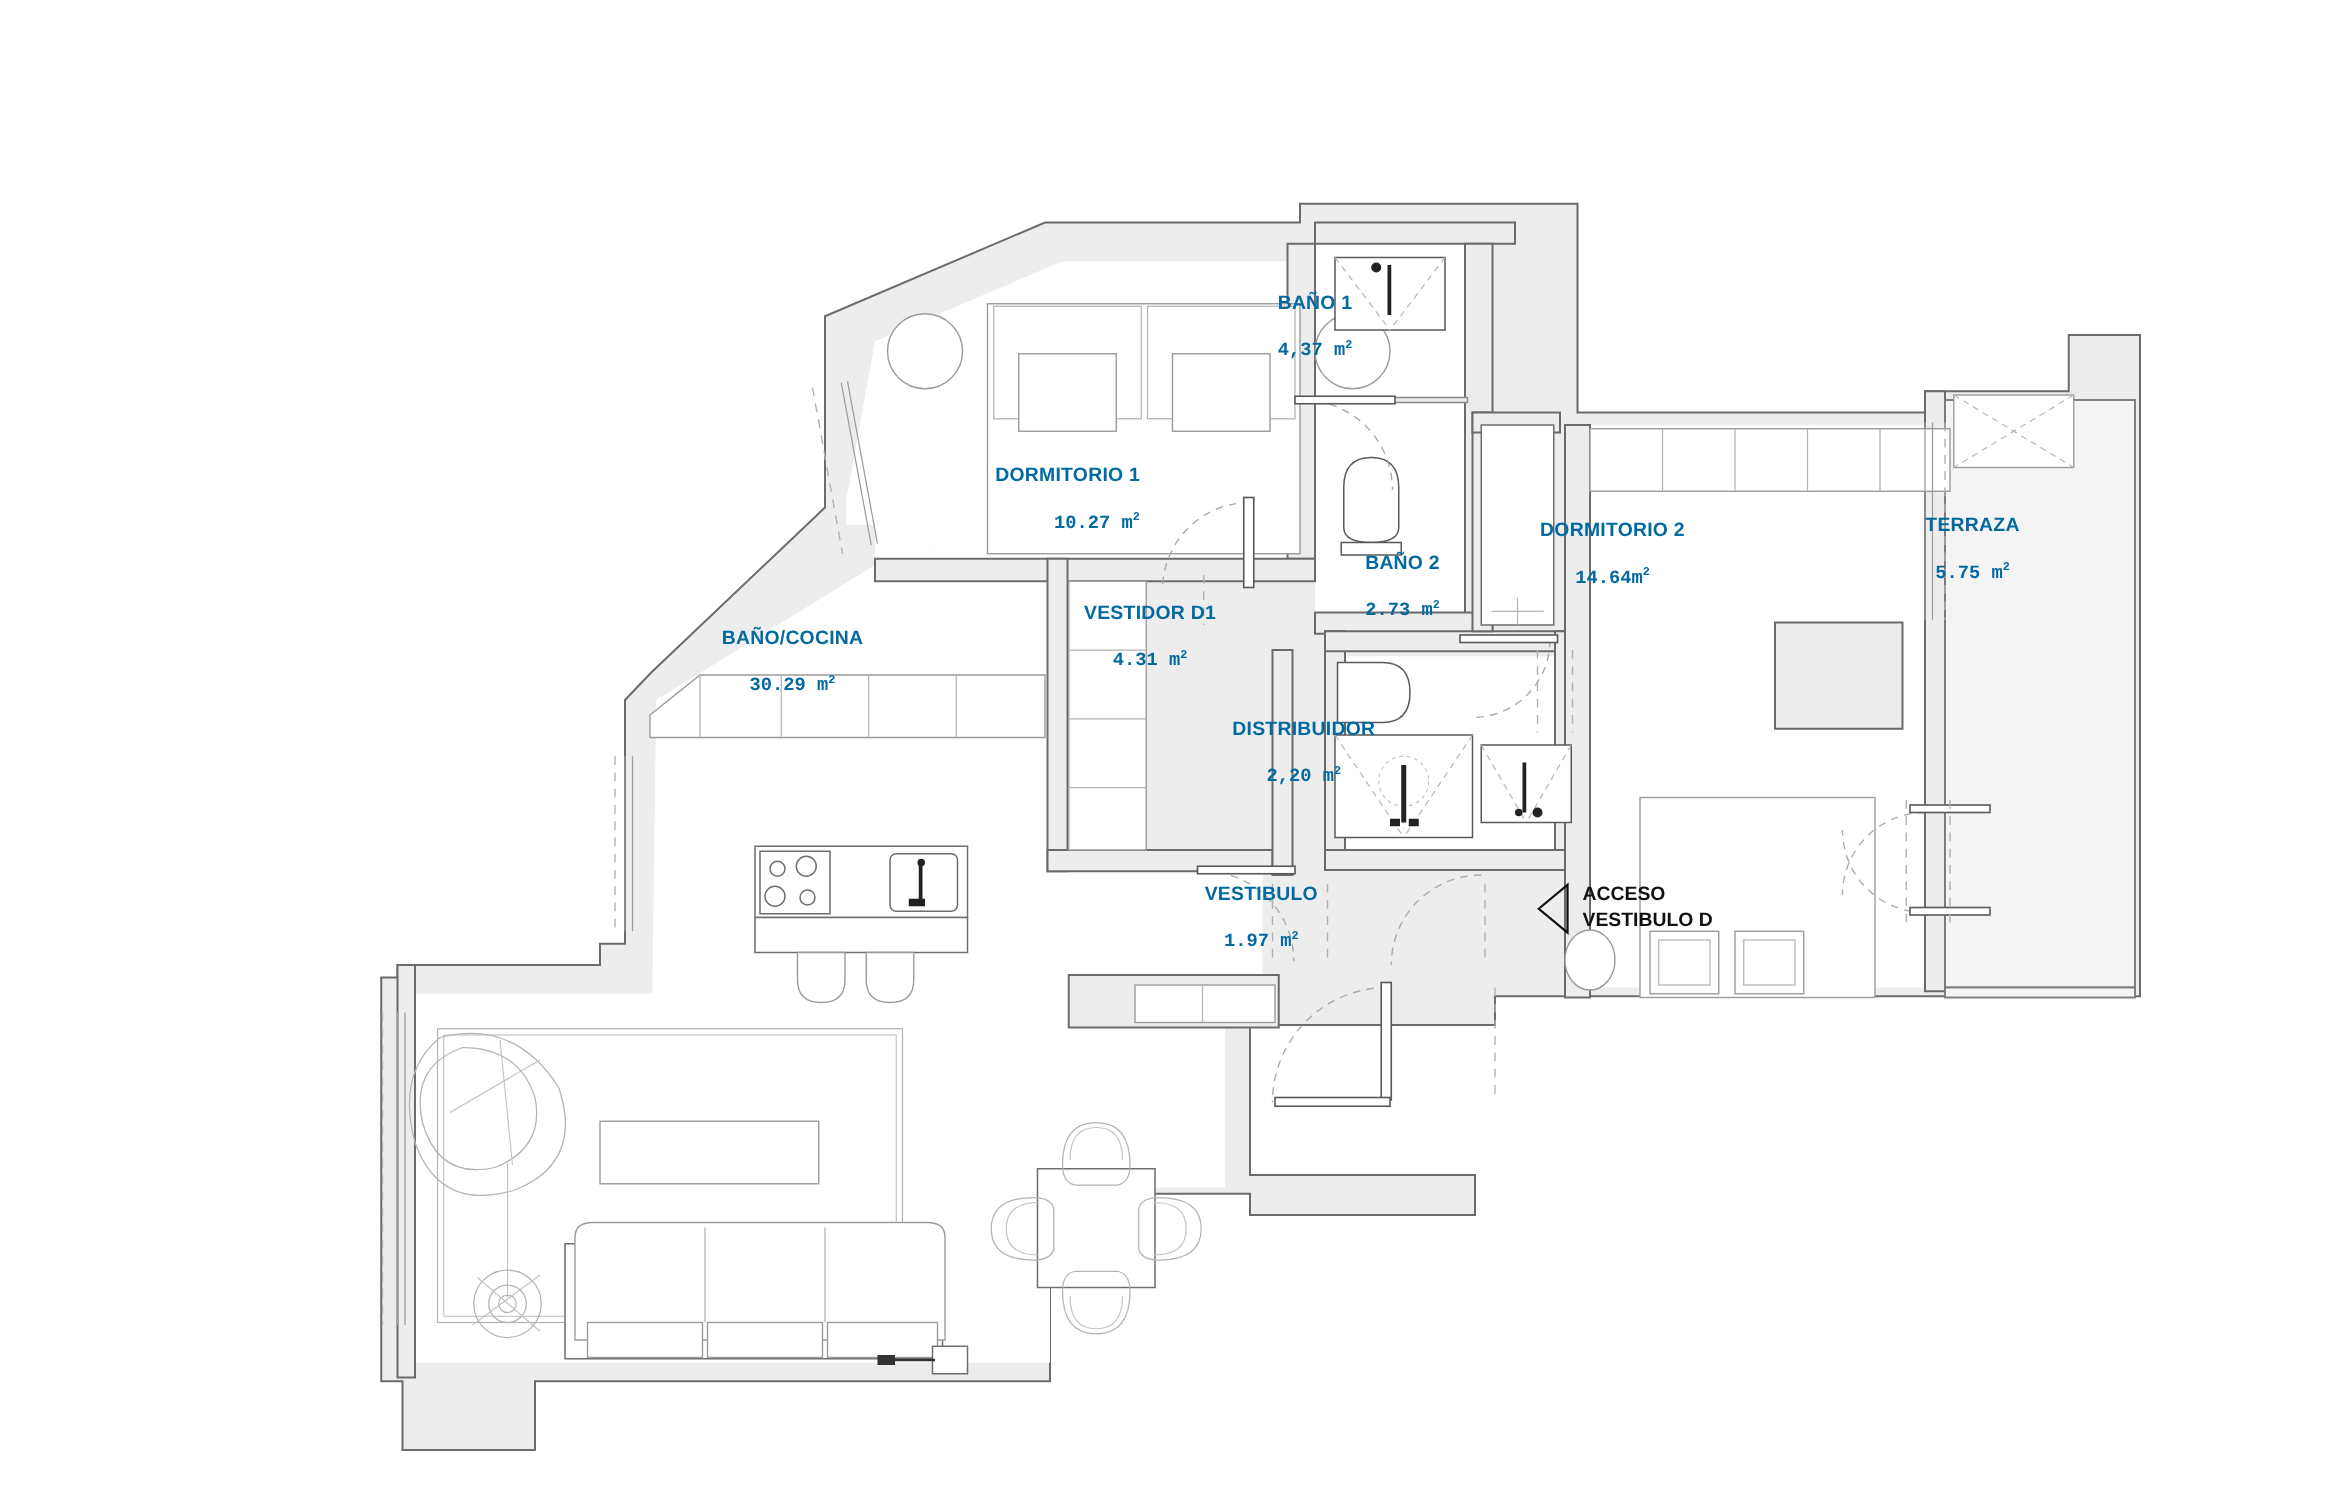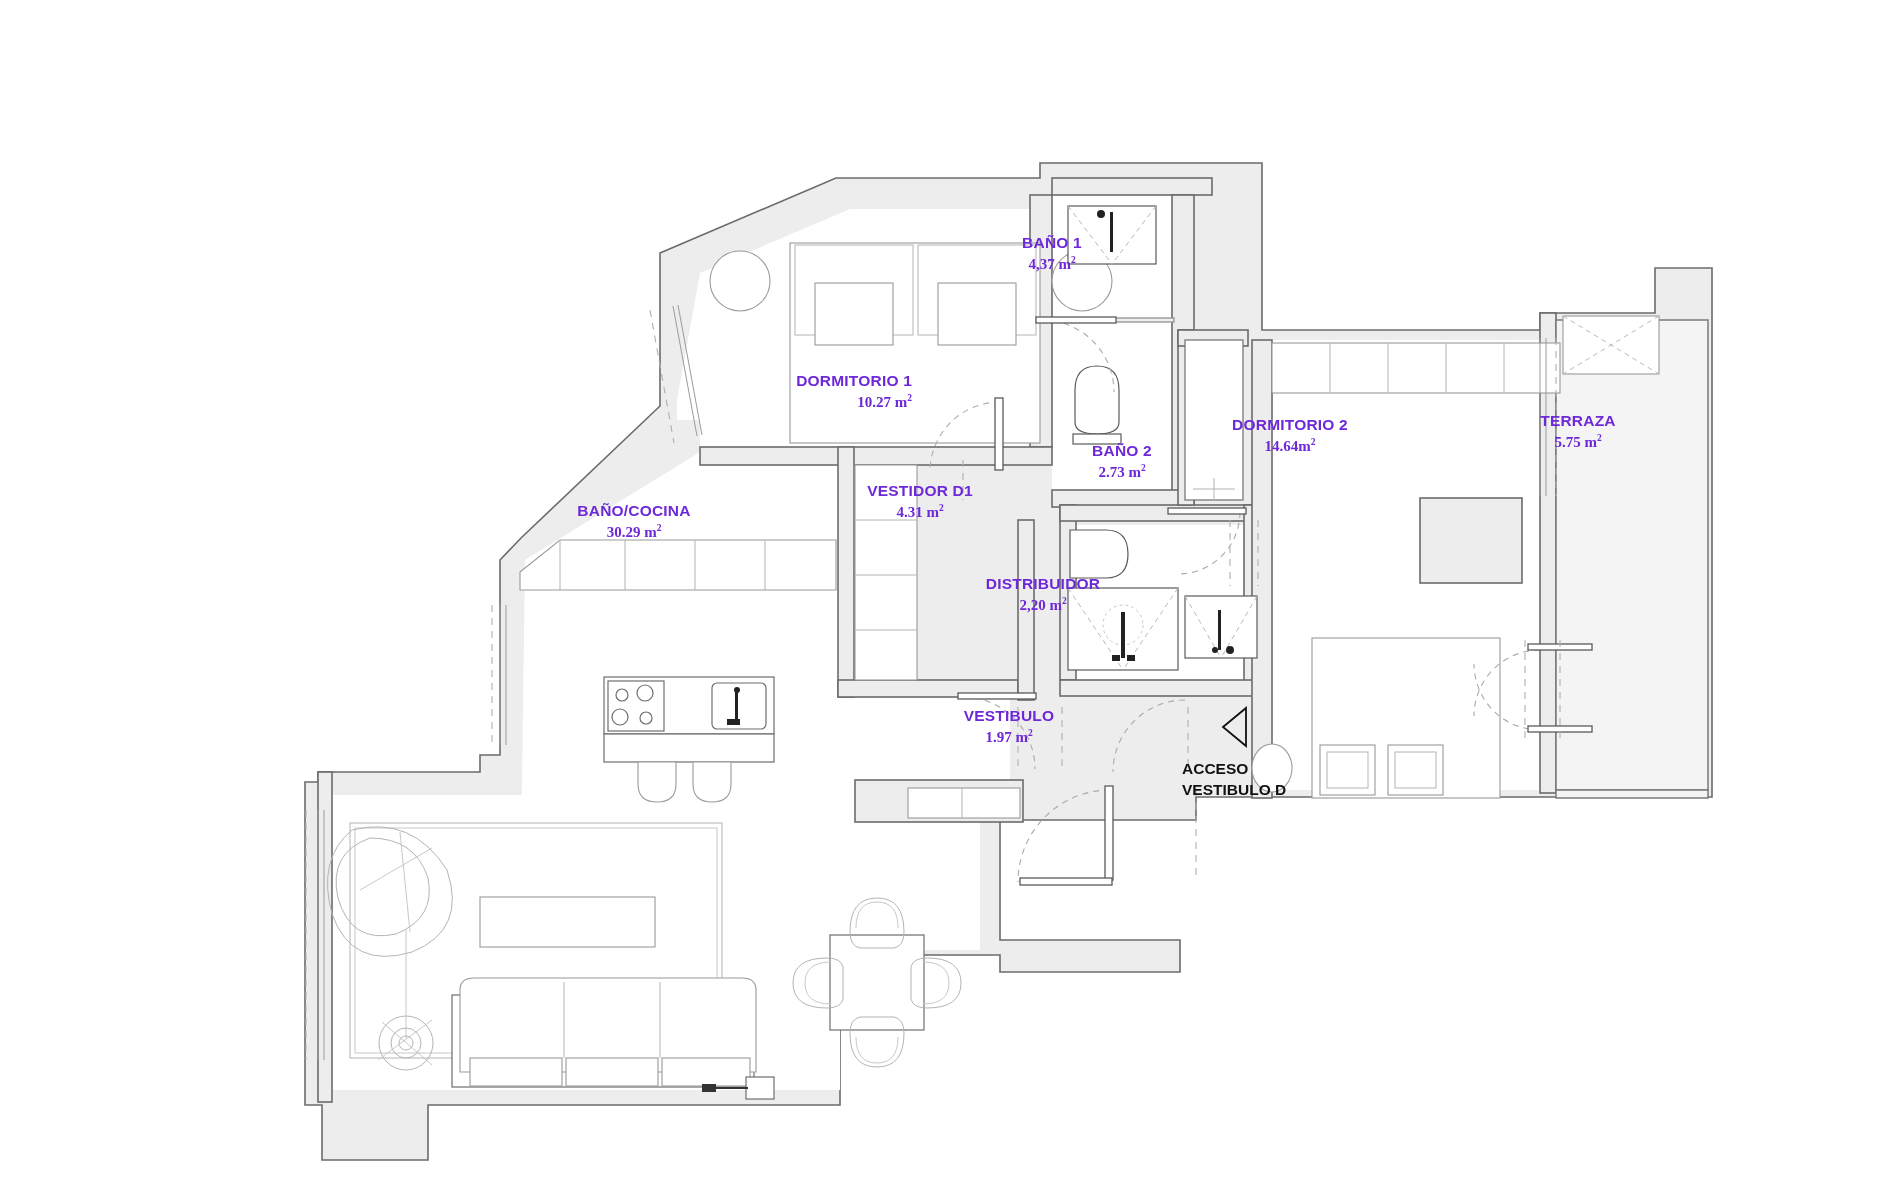--- a/index.html
+++ b/index.html
@@ -31,36 +31,36 @@
   .furn { fill: #ffffff; stroke: #9a9a9a; stroke-width: 1.1; }
   .furn-dark { fill: #ffffff; stroke: #6e6e6e; stroke-width: 1.2; }
   .furn-light { fill: none; stroke: #b4b4b4; stroke-width: 1; }
   .fixture { fill: #ffffff; stroke: #5a5a5a; stroke-width: 1.2; }
   .swing { fill: none; stroke: #aaaaaa; stroke-width: 1.1; stroke-dasharray: 6 5; }
   .dashline { fill: none; stroke: #b0b0b0; stroke-width: 1.1; stroke-dasharray: 7 6; }
   .glassline { fill: none; stroke: #9b9b9b; stroke-width: 1; }
   .hair { fill: none; stroke: #c2c2c2; stroke-width: 0.9; }
   .doorpanel { fill: #ffffff; stroke: #5a5a5a; stroke-width: 1.3; }
   .xcross { fill: none; stroke: #b9b9b9; stroke-width: 1; stroke-dasharray: 5 4; }
-  .label-group { position: absolute; text-align: center; color: #6d28d9; }
+  .label-group { position: absolute; text-align: center; color: #0369a1; }
   .label-name {
     font-family: "Liberation Sans", sans-serif;
     font-size: 15.5px;
     font-weight: bold;
     letter-spacing: 0.2px;
     white-space: nowrap;
     line-height: 1.15;
   }
   .label-area {
-    font-family: Liberation Serif, serif;
+    font-family: Liberation Mono, monospace;
     font-size: 15px;
     font-weight: bold;
     white-space: nowrap;
     line-height: 1.3;
-    margin-top: 2px;
+    margin-top: 18px;
   }
   .label-area sup { font-size: 9.5px; vertical-align: super; }
   .acceso-block {
     position: absolute;
     display: flex;
     align-items: center;
     gap: 10px;
   }
   .acceso-text {
     font-family: "Liberation Sans", sans-serif;
@@ -432,21 +432,21 @@
   <div class="label-group" style="left:938px; top:575px; width:210px;">
     <div class="label-name">DISTRIBUIDOR</div>
     <div class="label-area"><span>2,20 m</span><sup>2</sup></div>
   </div>
 
   <div class="label-group" style="left:919px; top:707px; width:180px;">
     <div class="label-name">VESTIBULO</div>
     <div class="label-area"><span>1.97 m</span><sup>2</sup></div>
   </div>
 
-  <div class="acceso-block" style="left:1182px; top:705px;flex-direction:column;">
+  <div class="acceso-block" style="left:1228px; top:705px;">
     <svg width="28" height="44" viewBox="0 0 28 44">
       <polygon points="3,22 26,3 26,41" fill="none" stroke="#111111" stroke-width="1.8"></polygon>
     </svg>
     <div class="acceso-text">
       <div>ACCESO</div>
       <div>VESTIBULO D</div>
     </div>
   </div>
 
 </div>

